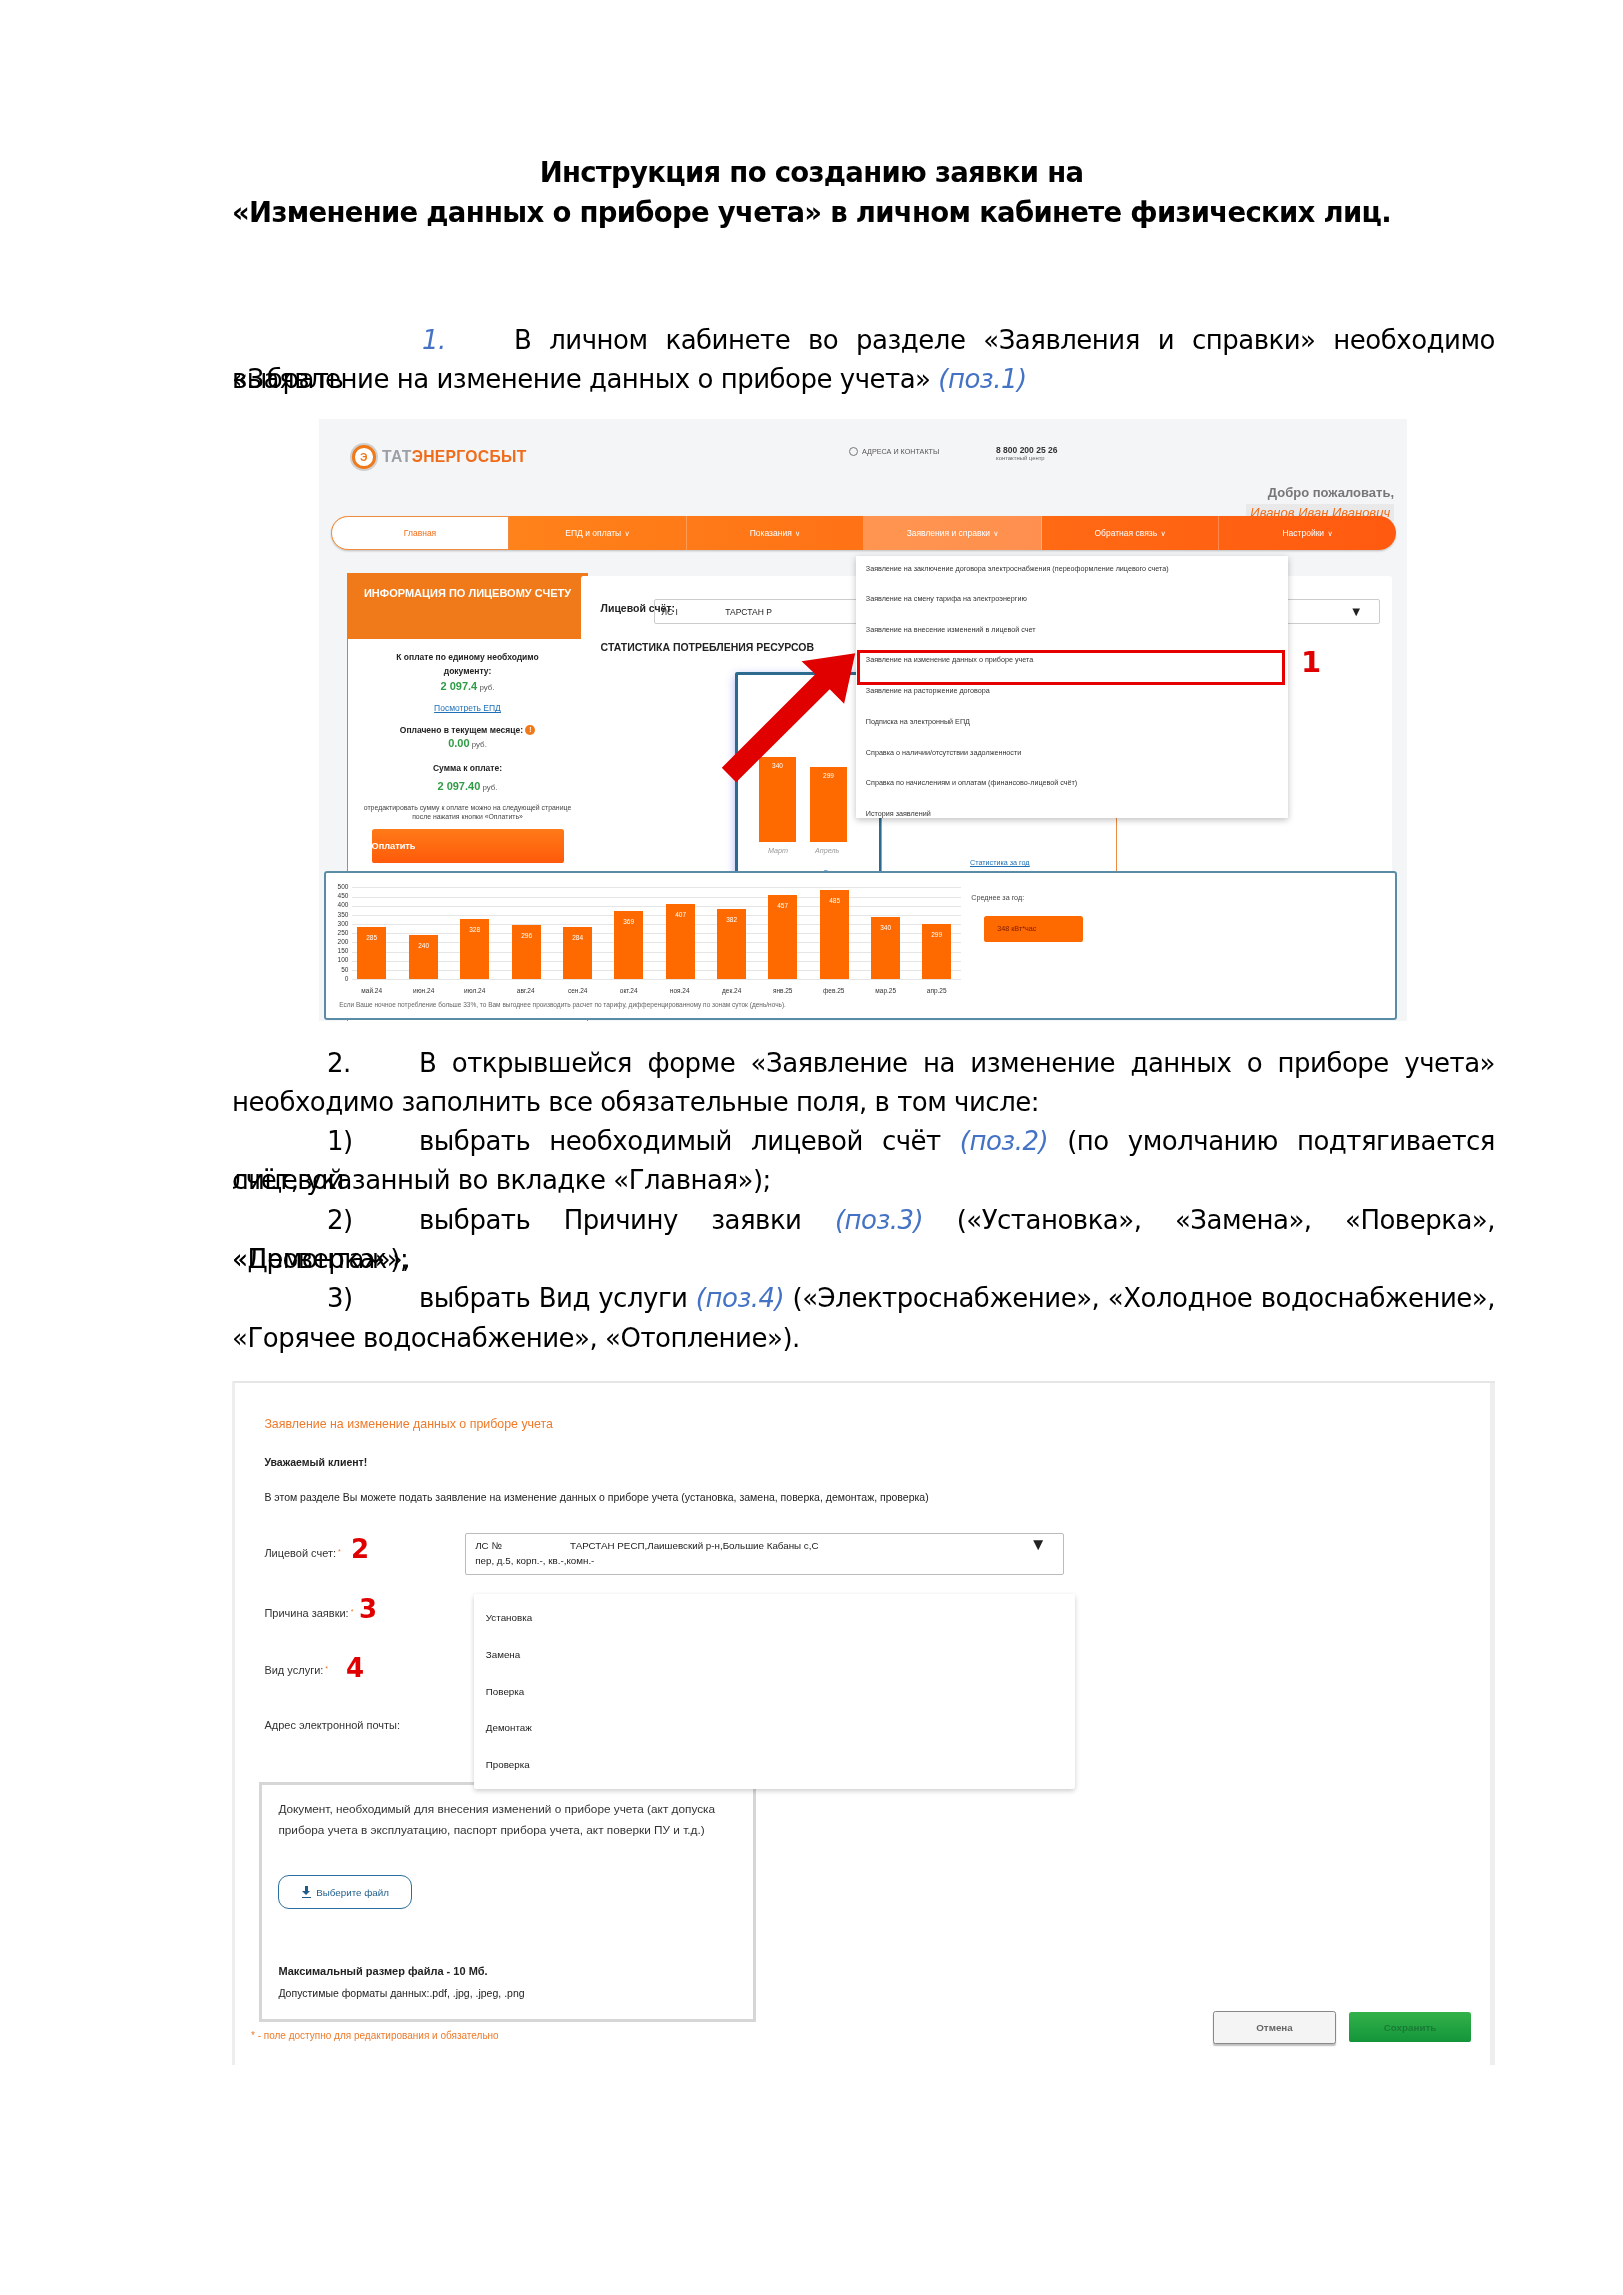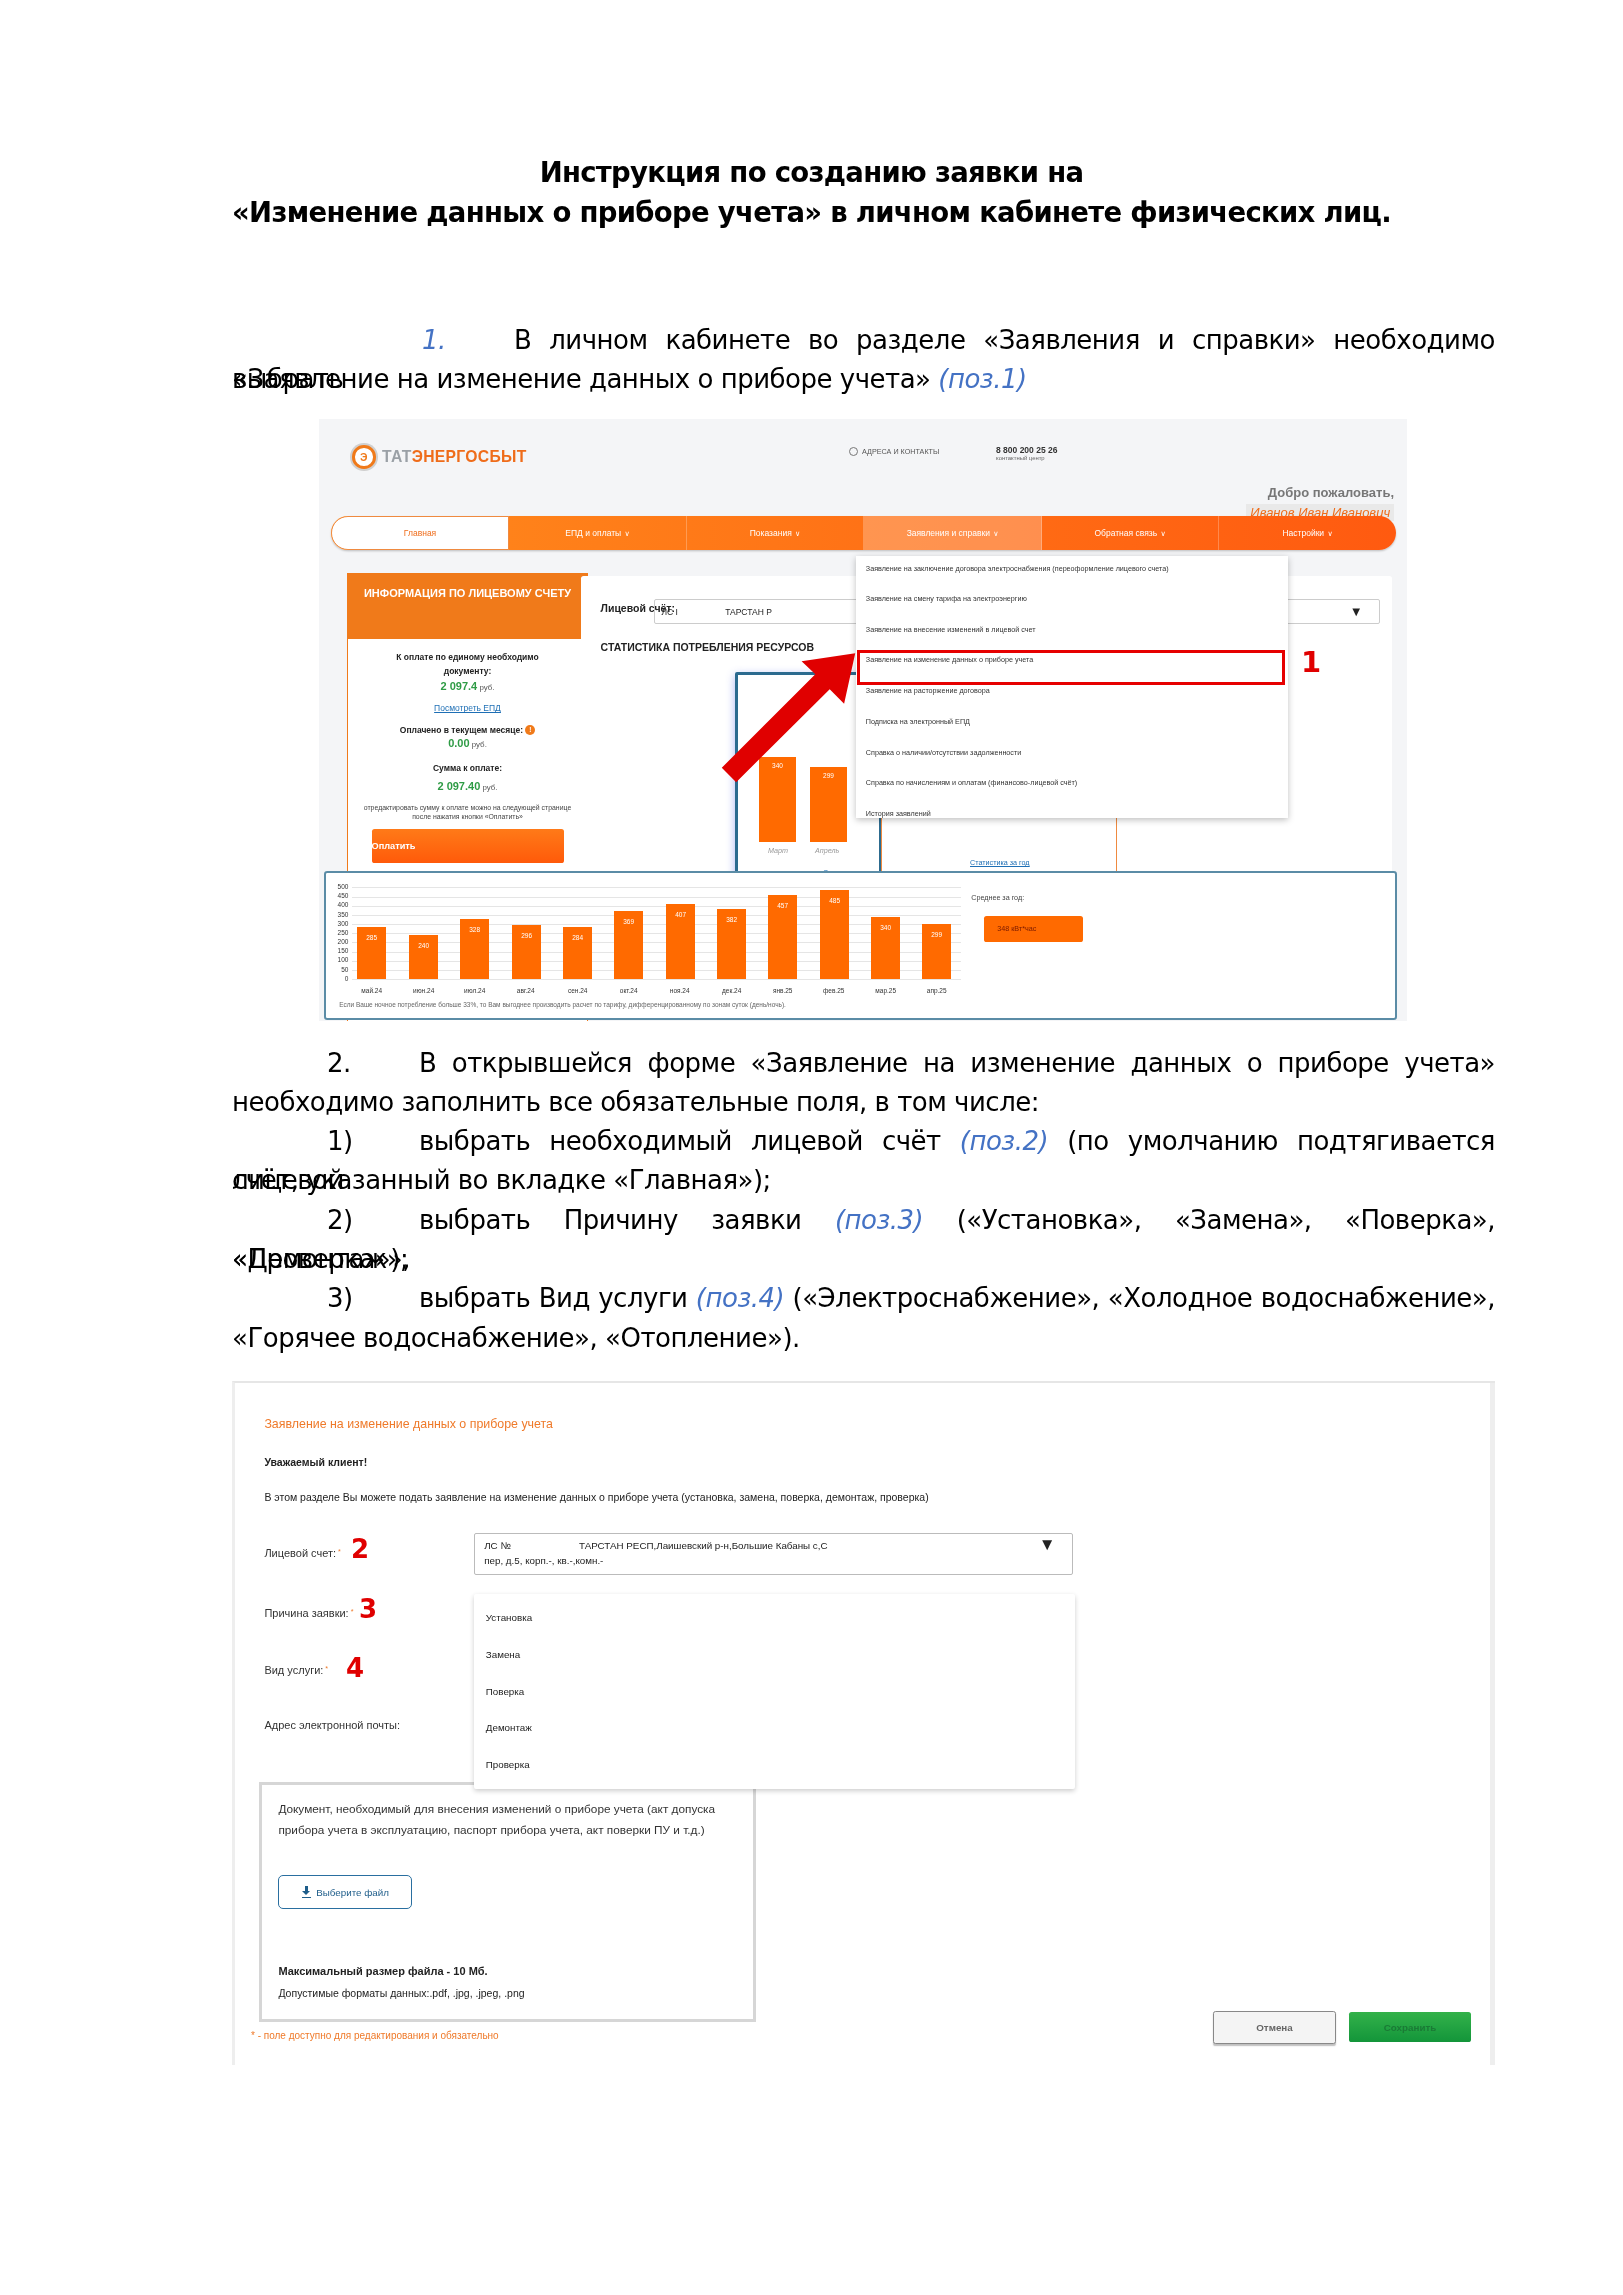--- a/index.html
+++ b/index.html
@@ -79,27 +79,27 @@
   .dd1-item { position: absolute; left: 9.8px; font-size: 7.2px; color: #333; white-space: nowrap; }
   .callout-num { position: absolute; color: #e00000; font-weight: bold; font-family: "DejaVu Sans", sans-serif; }
 
   
   #shot2 { left: 232px; top: 1381px; width: 1263px; height: 684px; background: #fff; border-top: 2px solid #e6e6e6; border-left: 3.9px solid #eee; overflow: hidden; }
   .f-title { left: 29.4px; top: 34px; font-size: 12.4px; color: #ef7a2a; }
   .f-greet { left: 29.4px; top: 73px; font-size: 10.5px; font-weight: bold; color: #222; }
   .f-intro { left: 29.4px; top: 108px; font-size: 10.5px; color: #222; }
   .f-lbl { position: absolute; left: 29.4px; font-size: 11px; color: #333; }
   .req { color: #ef7a2a; font-size: 7.2px; vertical-align: top; margin-left: 2px; }
-  .f-select { left: 239px; top: 150px; width: 599px; height: 42px; border: 0.7px solid #bbb; border-radius: 2px; padding: 5.2px 9.2px; font-size: 9.8px; line-height: 14.4px; color: #222; }
+  .f-select { left: 230px; top: 150px; width: 599px; height: 42px; border: 0.7px solid #bbb; border-radius: 2px; padding: 5.2px 9.2px; font-size: 9.8px; line-height: 14.4px; color: #222; }
   .f-select .arrow { position: absolute; right: 16.4px; top: 3.9px; font-size: 17px; }
   .f-dropdown { left: 239px; top: 211px; width: 601px; height: 195px; background: #fff; box-shadow: 0 2px 5.2px rgba(0,0,0,.2); border-radius: 2px; }
   .f-dd-item { position: absolute; left: 11.8px; font-size: 9.8px; color: #222; }
   .f-upload { left: 24px; top: 399px; width: 497px; height: 240px; border: 3.9px solid #d6d6d6; background: #fff; }
   .f-up-desc { position: absolute; left: 16.4px; top: 14.4px; width: 458px; font-size: 11.8px; line-height: 21px; color: #333; }
-  .f-up-btn { position: absolute; left: 16.4px; top: 90px; width: 134px; height: 34px; border: 1.3px solid #2a6fa0; border-radius: 5px; color: #1e5d8a; font-size: 9.8px; display: flex; align-items: center; justify-content: center; gap: 5.2px; }
+  .f-up-btn { position: absolute; left: 16.4px; top: 90px; width: 134px; height: 34px; border: 1.3px solid #2a6fa0; border-radius: 11px; color: #1e5d8a; font-size: 9.8px; display: flex; align-items: center; justify-content: center; gap: 5.2px; }
   .dl-icon { display: inline-block; position: relative; width: 9.2px; height: 11.8px; }
   .dl-icon:before { content: ""; position: absolute; left: 3.3px; top: 0; width: 2.6px; height: 5.9px; background: #1e5d8a; }
   .dl-icon:after { content: ""; position: absolute; left: 0; top: 5.2px; border-left: 4.6px solid transparent; border-right: 4.6px solid transparent; border-top: 4.6px solid #1e5d8a; }
   .dl-line { position: absolute; left: 0; bottom: 0; width: 9.2px; height: 1.3px; background: #1e5d8a; }
   .f-max { position: absolute; left: 16.4px; top: 180px; font-size: 11px; font-weight: bold; color: #222; }
   .f-formats { position: absolute; left: 16.4px; top: 202px; font-size: 10.5px; color: #222; }
   .f-footnote { left: 16px; top: 647px; font-size: 10px; color: #ef7a2a; }
   .f-cancel { left: 978px; top: 628px; width: 123px; height: 33px; border: 1.3px solid #888; border-radius: 2.6px; background: #f4f4f4; color: #666; font-weight: bold; font-size: 9.8px; display: flex; align-items: center; justify-content: center; box-shadow: 0 1.3px 1.3px rgba(0,0,0,.25); }
   .f-save { left: 1114px; top: 629px; width: 122px; height: 30px; border-radius: 2.6px; background: linear-gradient(#33b24a,#13953a); color: #1a7a35; font-weight: bold; font-size: 9.8px; display: flex; align-items: center; justify-content: center; }
   .f-rightbar { left: 1255px; top: 0; width: 6.5px; height: 684px; background: #eee; }

